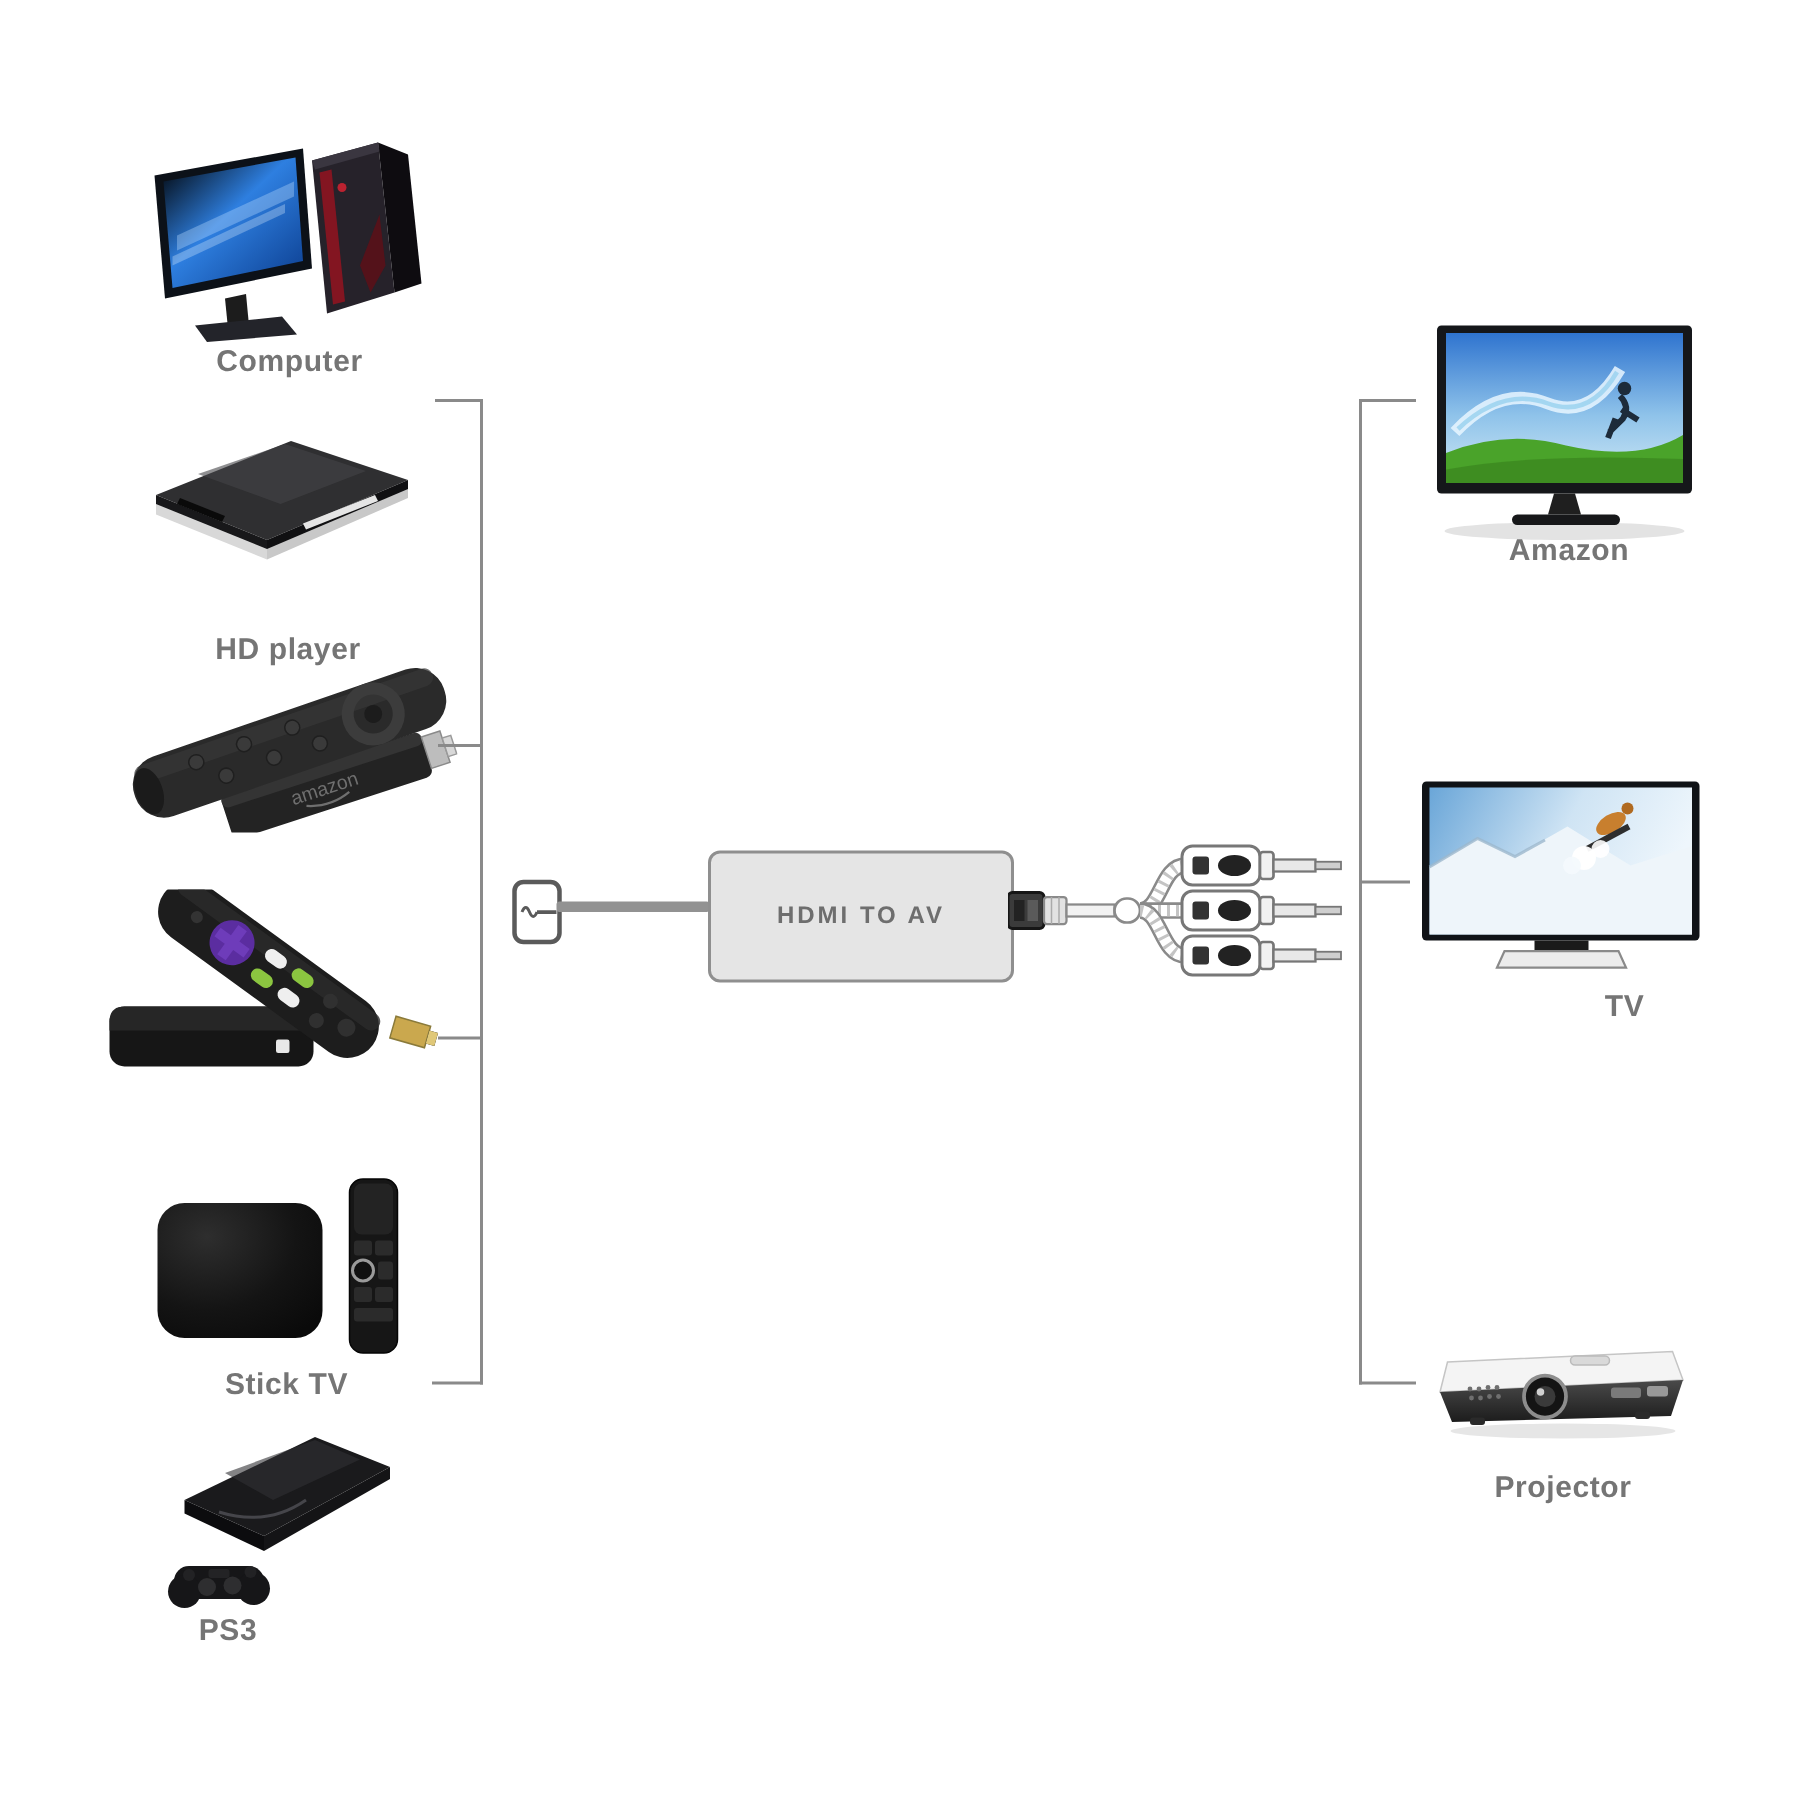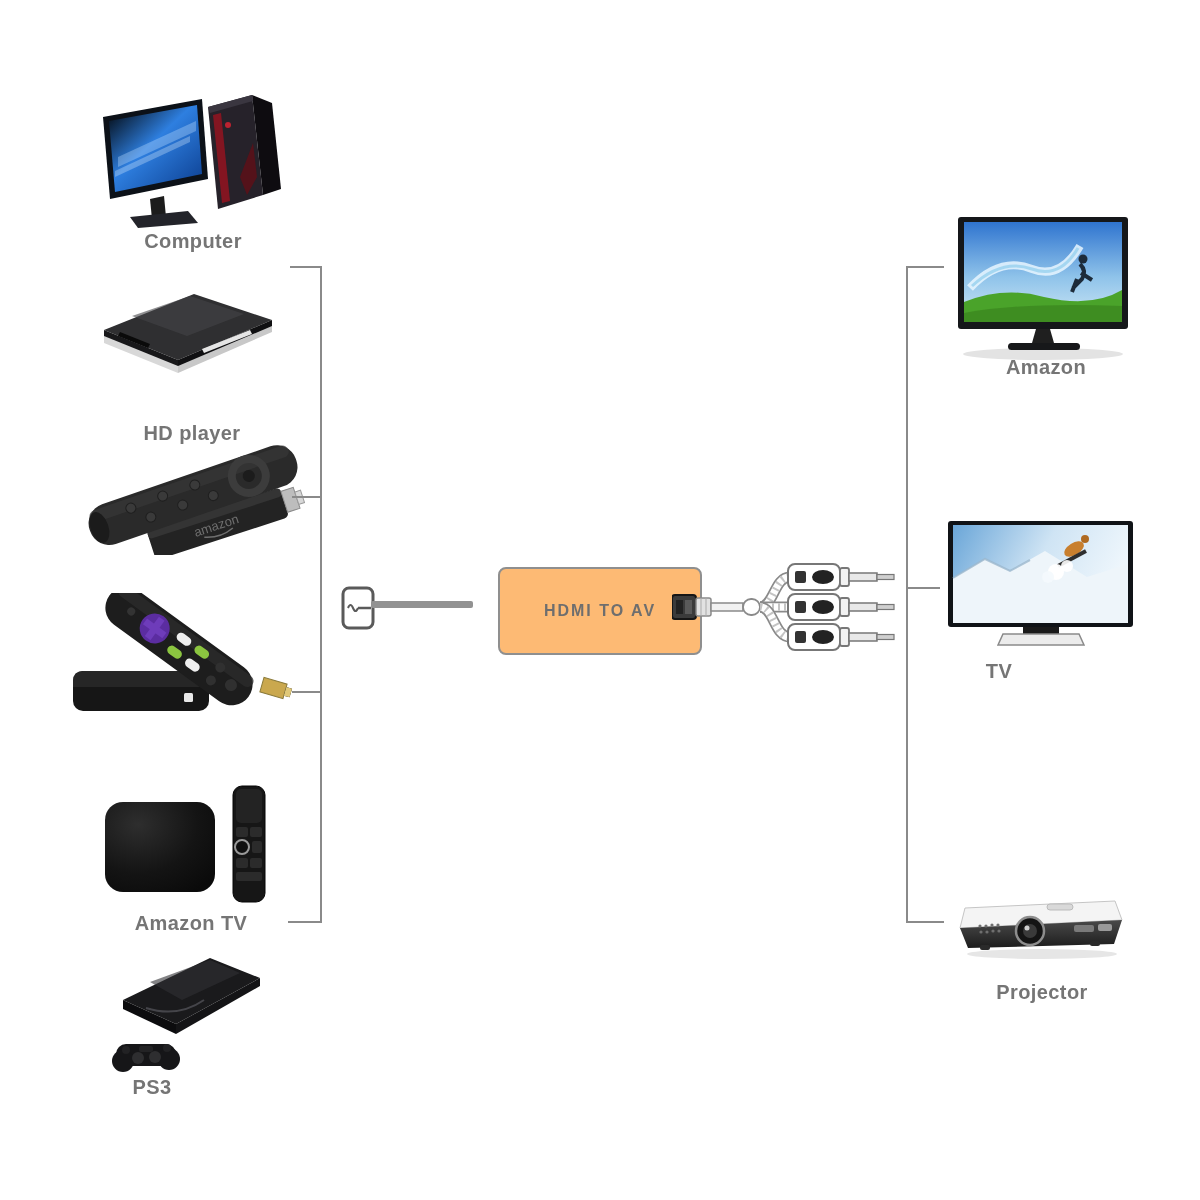--- a/index.html
+++ b/index.html
@@ -8,23 +8,23 @@
     font-family:"Liberation Sans",sans-serif;
   }
   .abs{position:absolute;}
   .line{position:absolute;background:#8a8a8a;}
   .label{
     position:absolute;text-align:center;color:#757575;font-size:20px;
     font-weight:bold;letter-spacing:0.4px;white-space:nowrap;
   }
   .adapter-box{
     position:absolute;left:472px;top:567px;width:200px;height:84px;
-    border:2px solid #8f8f8f;border-radius:8px;background:#fdba74;
+    border:2px solid #8f8f8f;border-radius:8px;background:#e5e5e5;
     display:flex;align-items:center;justify-content:center;
-    color:#6e6e6e;font-size:16px;letter-spacing:2px;font-weight:bold;margin-left:26px;
+    color:#6e6e6e;font-size:16px;letter-spacing:2px;font-weight:bold;
   }
   .cable-left{
     position:absolute;left:371px;top:601px;width:102px;height:7px;
     background:#929292;border-radius:2px;
   }
   svg{display:block;}
 </style>
 </head>
 <body>
 
@@ -133,21 +133,21 @@
     <rect x="138" y="6" width="32" height="116" rx="9" fill="#161616" stroke="#050505"></rect>
     <rect x="141" y="9" width="26" height="34" rx="5" fill="#232323"></rect>
     <rect x="141" y="47" width="12" height="10" rx="2" fill="#2b2b2b"></rect>
     <rect x="155" y="47" width="12" height="10" rx="2" fill="#2b2b2b"></rect>
     <circle cx="147" cy="67" r="7" fill="#101010" stroke="#9a9a9a" stroke-width="2"></circle>
     <rect x="157" y="61" width="10" height="12" rx="2" fill="#2b2b2b"></rect>
     <rect x="141" y="78" width="12" height="10" rx="2" fill="#2b2b2b"></rect>
     <rect x="155" y="78" width="12" height="10" rx="2" fill="#2b2b2b"></rect>
     <rect x="141" y="92" width="26" height="9" rx="2" fill="#2b2b2b"></rect>
   </svg>
-  <div class="label" style="left:91px;top:912px;width:200px;">Amazon TV</div>
+  <div class="label" style="left:91px;top:912px;width:200px;">Stick TV</div>
 
   <svg class="abs" style="left:88px;top:948px;" width="185" height="135" viewBox="0 0 185 135">
     <polygon points="35,52 122,10 172,30 88,76" fill="#1a1a1c"></polygon>
     <polygon points="62,34 122,12 152,25 94,52" fill="#313133" opacity="0.6"></polygon>
     <polygon points="35,52 88,76 88,86 35,61" fill="#0c0c0e"></polygon>
     <polygon points="88,76 172,30 172,38 88,86" fill="#141416"></polygon>
     <path d="M58,60 q32,10 58,-8" stroke="#45454a" stroke-width="2" fill="none"></path>
 
     <rect x="28" y="96" width="60" height="22" rx="10" fill="#161618"></rect>
     <circle cx="35" cy="113" r="11" fill="#161618"></circle>
@@ -274,21 +274,21 @@
       <ellipse cx="131" cy="33" rx="11" ry="6" fill="#c87f2e" transform="rotate(-32 131 33)"></ellipse>
       <circle cx="142" cy="23" r="4" fill="#b06a20"></circle>
       <path d="M115,50 l28,-15" stroke="#2e2e2e" stroke-width="4"></path>
       <circle cx="113" cy="56" r="8" fill="#ffffff" opacity="0.95"></circle>
       <circle cx="124" cy="50" r="6" fill="#ffffff" opacity="0.9"></circle>
       <circle cx="105" cy="61" r="6" fill="#f4f9fd" opacity="0.9"></circle>
     </g>
     <rect x="80" y="111" width="36" height="7" fill="#1a1a1a"></rect>
     <path d="M60,118 h76 l5,11 h-86 z" fill="#ececec" stroke="#8a8a8a" stroke-width="1.5"></path>
   </svg>
-  <div class="label" style="left:899px;top:660px;width:200px;">TV</div>
+  <div class="label" style="left:983px;top:660px;width:200px;">TV</div>
 
   <svg class="abs" style="left:950px;top:888px;" width="180" height="75" viewBox="0 0 180 75">
     <defs>
       <linearGradient id="projfront" x1="0" y1="0" x2="0" y2="1">
         <stop offset="0" stop-color="#4a4a4a"></stop>
           <stop offset="1" stop-color="#1c1c1c"></stop>
       </linearGradient>
     </defs>
     <ellipse cx="92" cy="66" rx="75" ry="5" fill="#e6e6e6"></ellipse>
     <polygon points="15,20 165,13 172,32 10,40" fill="#f4f4f4" stroke="#c5c5c5" stroke-width="1"></polygon>

